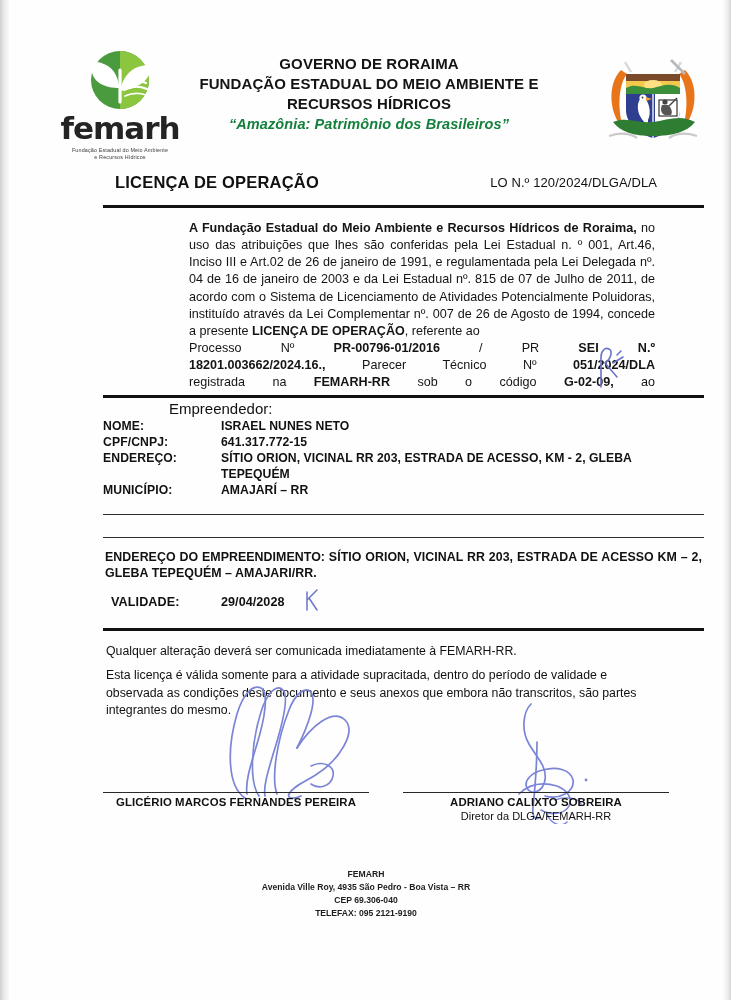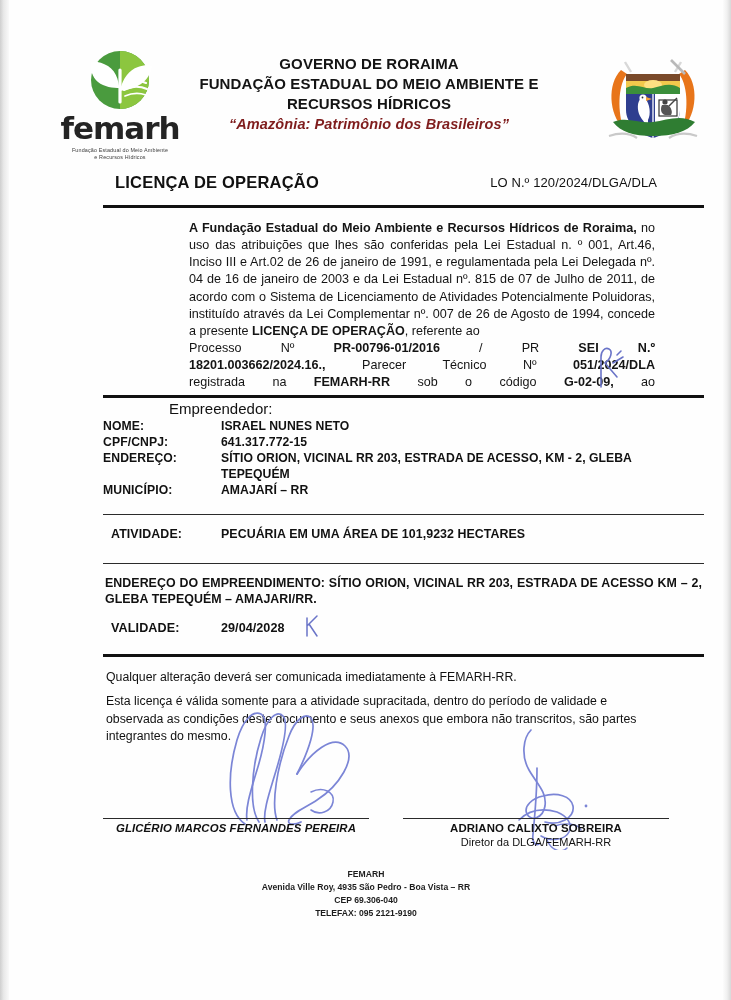--- a/index.html
+++ b/index.html
@@ -75,21 +75,21 @@
     font-size: 15px;
     line-height: 1.32;
     letter-spacing: 0.1px;
     color: #141414;
   }
   .head-text .slogan {
     margin-top: 3px;
     font-weight: bold;
     font-style: italic;
     font-size: 14.5px;
-    color: #7f1d1d;
+    color: #15803d;
     letter-spacing: 0.1px;
   }
   .brasao {
     position: absolute;
     right: 18px; top: 0px;
     width: 104px; height: 104px;
   }
 
   
   .title-row {
@@ -203,21 +203,21 @@
   .signatures {
     position: relative;
     margin: 0 34px 0 94px;
     height: 118px;
   }
   .sig-col {
     position: absolute;
     width: 266px;
     top: 72px;
   }
-  .sig-col.left { left: 0; font-style: italic; }
+  .sig-col.left { left: 0; }
   .sig-col.right { left: 300px; }
   .sig-line {
     border-top: 1.1px solid #2a2a2a;
     width: 100%;
   }
   .sig-name {
     font-size: 11.4px;
     font-weight: bold;
     text-align: center;
     padding-top: 3px;
@@ -373,24 +373,20 @@
       <div class="field-row">
         <div class="field-label">MUNICÍPIO:</div>
         <div class="field-value">AMAJARÍ – RR</div>
       </div>
       <div class="gap-md"></div>
     </div>
 
     <div class="rule-single"></div>
 
     <div class="block">
-      <div class="activity-row">
-        <div class="field-label">ATIVIDADE:</div>
-        <div class="field-value">PECUÁRIA EM UMA ÁREA DE 101,9232 HECTARES</div>
-      </div>
       <div class="gap-lg"></div>
     </div>
 
     <div class="rule-single"></div>
 
     <div class="block">
       <div class="ent-address">ENDEREÇO DO EMPREENDIMENTO: SÍTIO ORION, VICINAL RR 203, ESTRADA DE ACESSO KM – 2, GLEBA TEPEQUÉM – AMAJARI/RR.</div>
       <div class="validity-row">
         <div class="field-label">VALIDADE:</div>
         <div class="field-value">29/04/2028</div>

